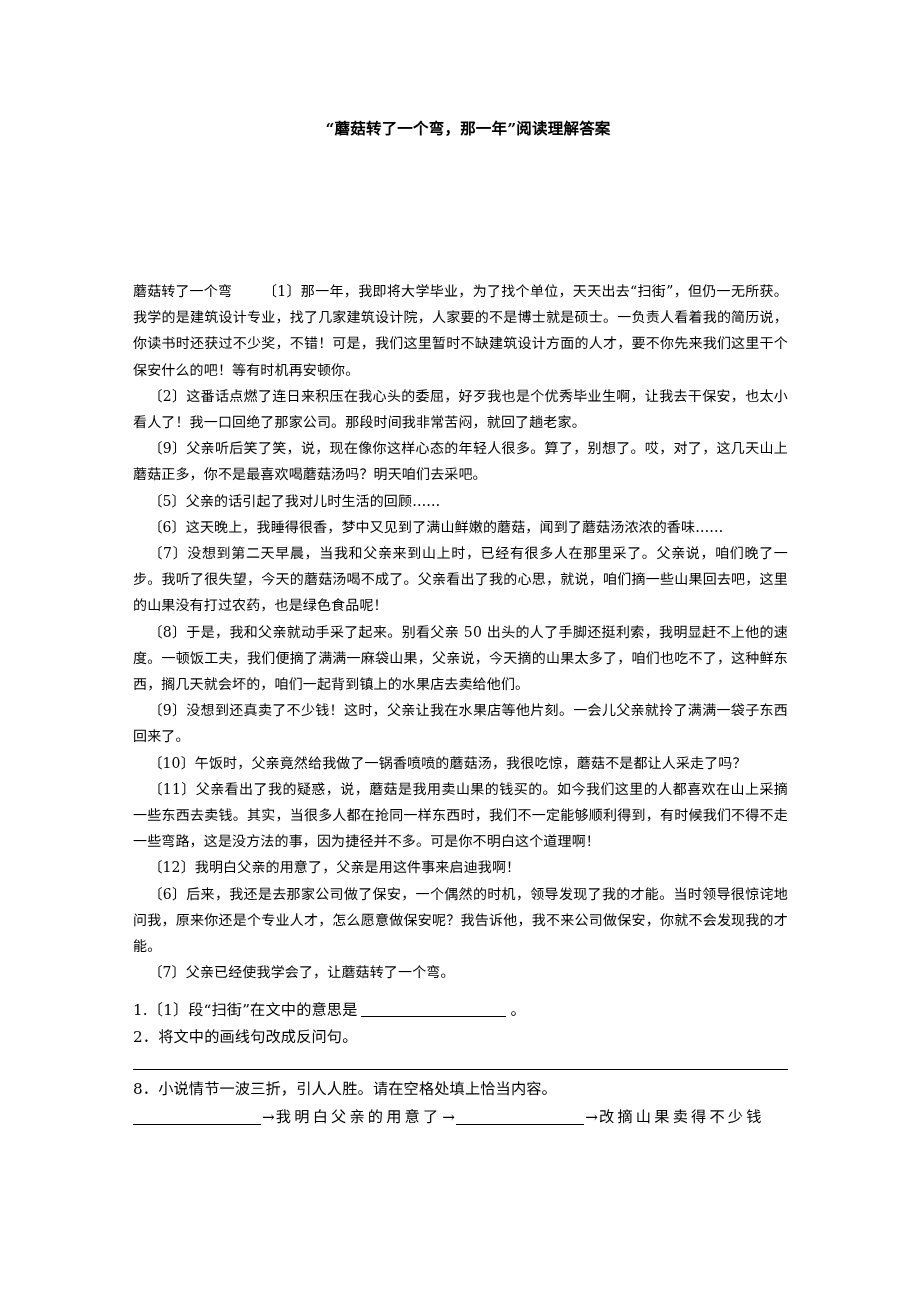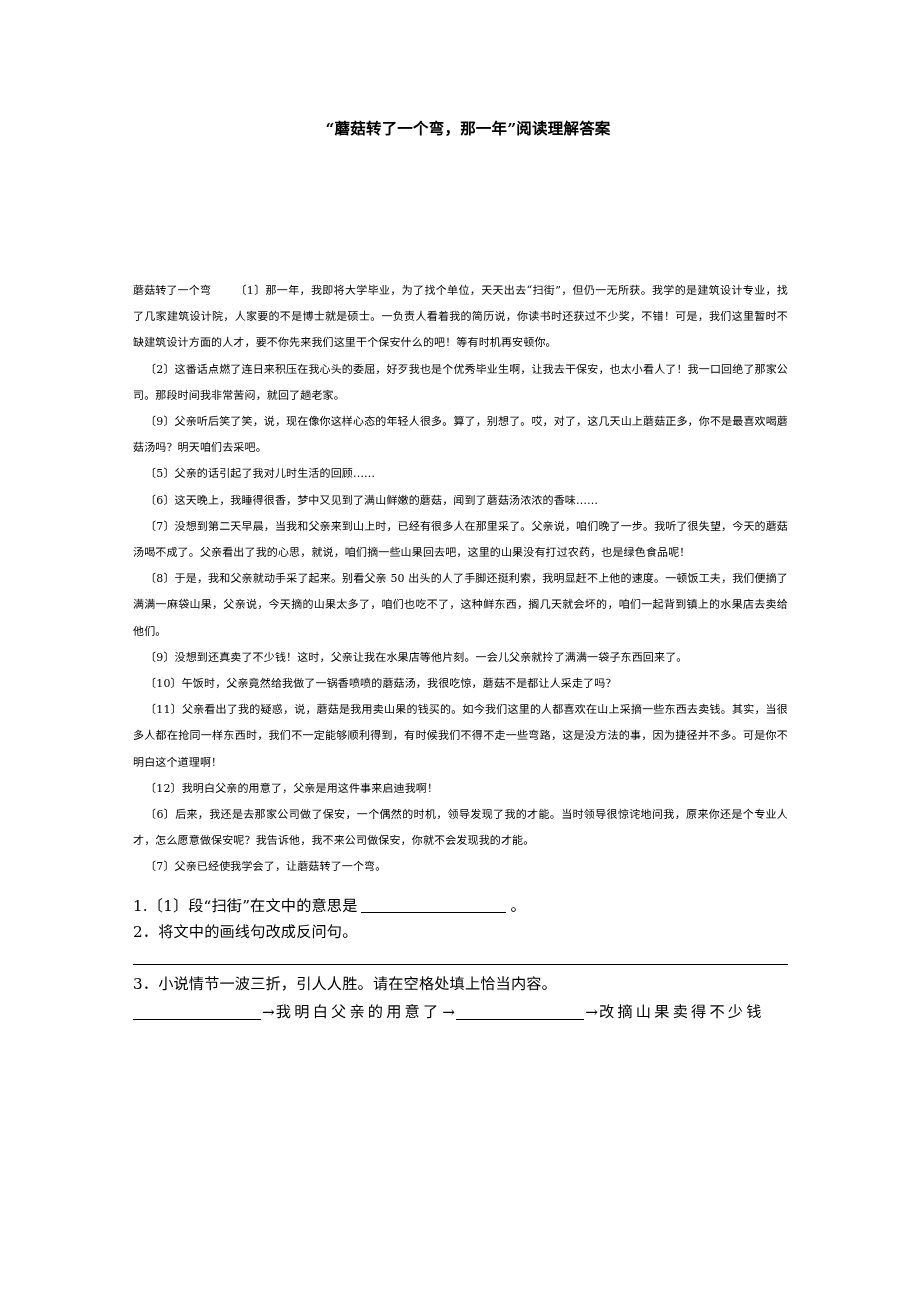--- a/index.html
+++ b/index.html
@@ -33,21 +33,21 @@
     line-height: 1.4;
   }
   .body-block {
     position: absolute;
     top: 278px;
     left: 133px;
     width: 655px;
   }
   p.para {
     margin: 0;
-    font-size: 11px;
+    font-size: 14px;
     line-height: 26.2px;
     text-align: justify;
     text-justify: inter-ideograph;
     letter-spacing: 0.15px;
   }
   p.para.indent {
     text-indent: 1.1em;
   }
   .lead-label {
     display: inline-block;
@@ -121,21 +121,21 @@
     <p class="para indent">〔6〕后来，我还是去那家公司做了保安，一个偶然的时机，领导发现了我的才能。当时领导很惊诧地问我，原来你还是个专业人才，怎么愿意做保安呢？我告诉他，我不来公司做保安，你就不会发现我的才能。</p>
     <p class="para indent">〔7〕父亲已经使我学会了，让蘑菇转了一个弯。</p>
 
     <div class="q-block">
 
       <p class="question"><span>1.〔1〕段“扫街”在文中的意思是</span><span class="blank-inline"></span><span>。</span></p>
 
       <p class="question">2．将文中的画线句改成反问句。</p>
       <div class="blank-full"></div>
 
-      <p class="question">3．小说情节一波三折，引人人胜。请在空格处填上恰当内容。</p>
+      <p class="question">8．小说情节一波三折，引人人胜。请在空格处填上恰当内容。</p>
 
       <div class="flow-line"><span class="flow-blank"></span><span class="flow-arrow">→</span><span class="flow-text">我明白父亲的用意了</span><span class="flow-arrow">→</span><span class="flow-blank"></span><span class="flow-arrow">→</span><span class="flow-text">改摘山果卖得不少钱</span></div>
 
     </div>
 
   </div>
 
 </div>
 
 </body></html>

